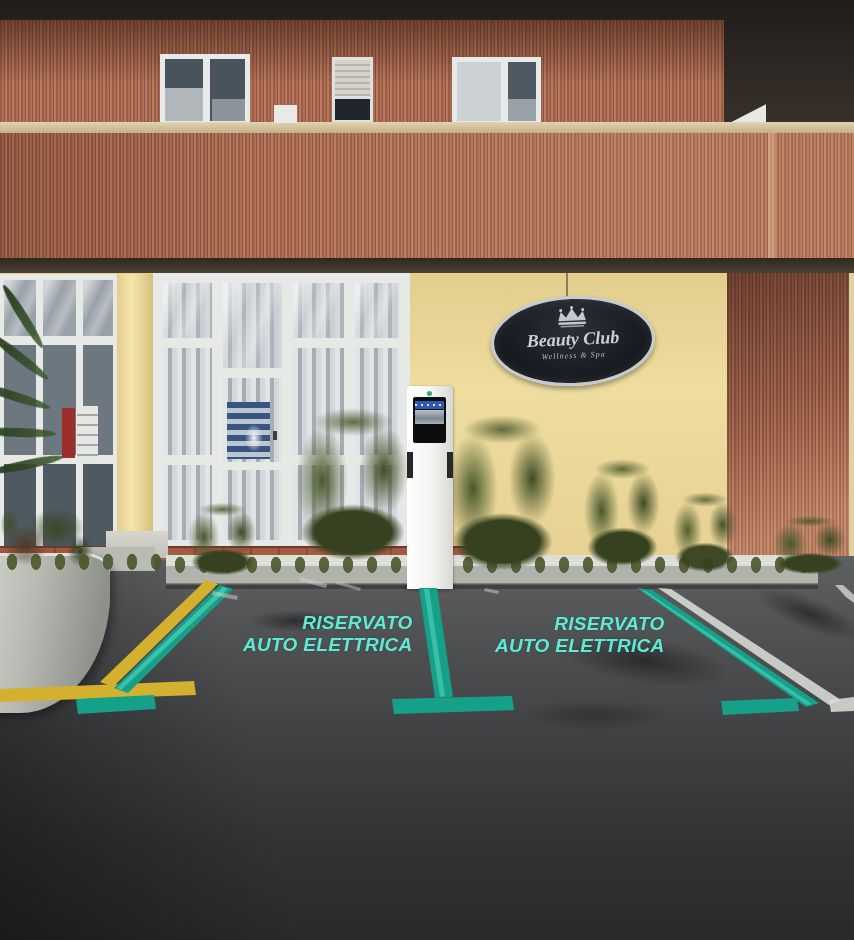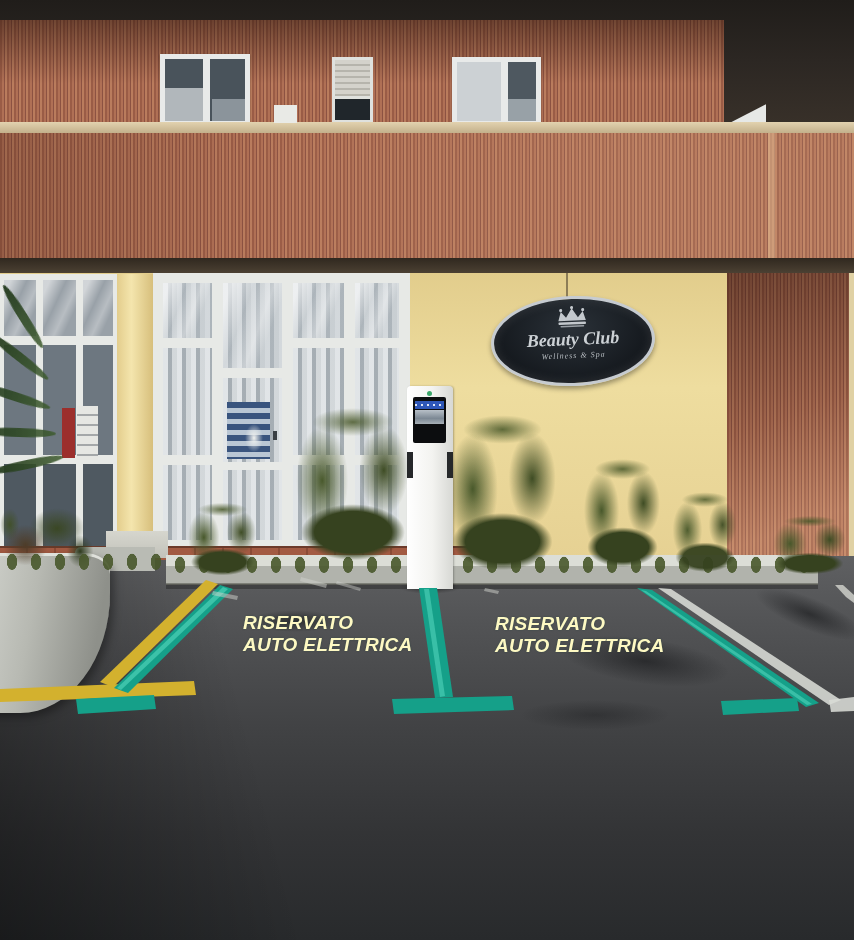--- a/index.html
+++ b/index.html
@@ -150,22 +150,22 @@
      background-size:100% 2px;background-position:0 3px;background-repeat:no-repeat;}
   .charger .scr-img{position:absolute;left:2px;top:13px;width:29px;height:14px;
      background:linear-gradient(180deg,#b8c0c8,#7c8894 60%,#a8b0b6);}
   .charger .conn-l{position:absolute;left:0;top:66px;width:6px;height:26px;background:#26282a;}
   .charger .conn-r{position:absolute;right:0;top:66px;width:6px;height:26px;background:#26282a;}
   .charger-shadow{left:399px;top:581px;width:62px;height:13px;border-radius:50%;
      background:radial-gradient(closest-side,rgba(0,0,0,.45),rgba(0,0,0,0));}
 
   
   .reserved-text{font-style:italic;font-weight:bold;font-size:19px;line-height:22px;
-     color:#fef9c3;letter-spacing:.3px;white-space:nowrap;
-     text-shadow:0 0 2px rgba(0,60,50,.35);}
+     color:#5eead4;letter-spacing:.3px;white-space:nowrap;
+     text-shadow:0 0 2px rgba(0,60,50,.35);text-align:right;}
   .rt-left{left:243px;top:612px;}
   .rt-right{left:495px;top:613px;}
 </style>
 </head>
 <body>
 
 <div class="scene">
 
   <div class="abs sky-shadow"></div>
 

